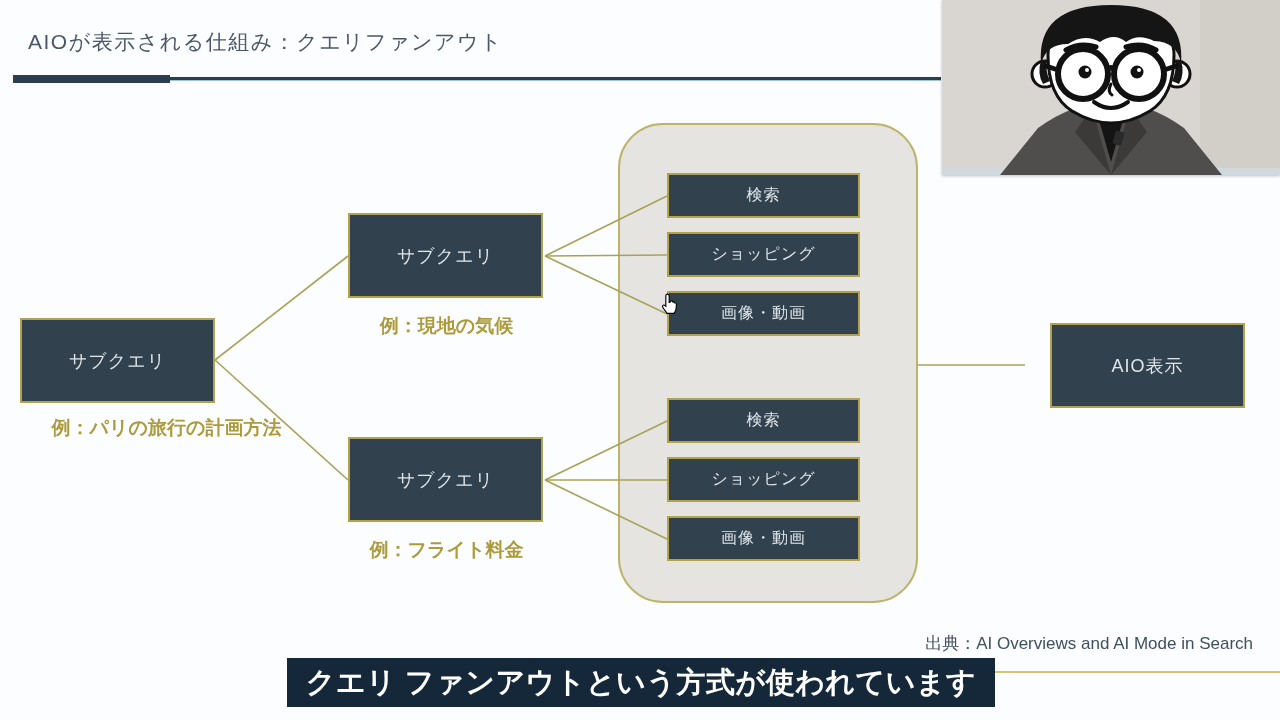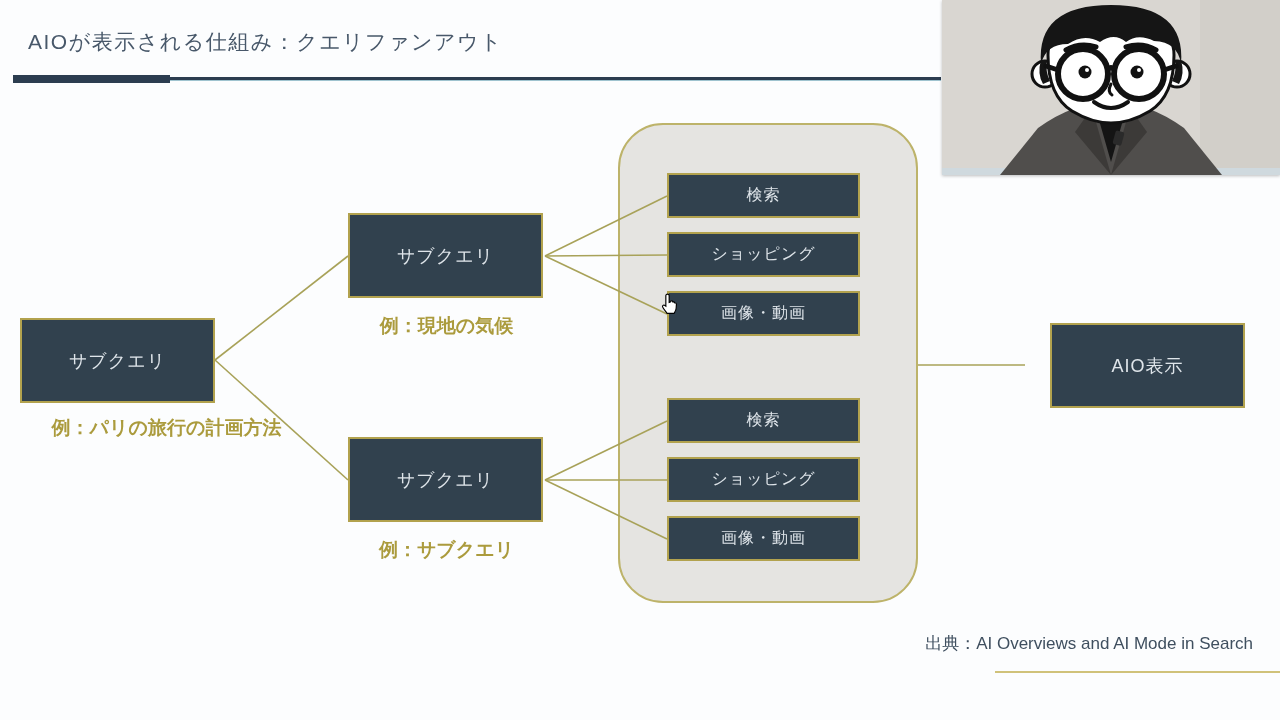--- a/index.html
+++ b/index.html
@@ -74,34 +74,37 @@
     <line x1="918" y1="365" x2="1025" y2="365"></line>
   </svg>
 
   <div class="node big q-box">サブクエリ</div>
   <div class="example q-ex">例：パリの旅行の計画方法</div>
 
   <div class="node big sub1-box">サブクエリ</div>
   <div class="example sub1-ex">例：現地の気候</div>
 
   <div class="node big sub2-box">サブクエリ</div>
-  <div class="example sub2-ex">例：サブクエリ</div>
+  <div class="example sub2-ex">例：フライト料金</div>
 
   <div class="node svc svc1">検索</div>
   <div class="node svc svc2">ショッピング</div>
   <div class="node svc svc3">画像・動画</div>
   <div class="node svc svc4">検索</div>
   <div class="node svc svc5">ショッピング</div>
   <div class="node svc svc6">画像・動画</div>
 
   <div class="node big aio-box">AIO表示</div>
 
   <div class="source">出典：AI Overviews and AI Mode in Search</div>
   <div class="gold-line"></div>
 
+  <div class="subtitle-bar">
+    <span>クエリ ファンアウトという方式が使われています</span>
+  </div>
 
   <div class="webcam">
     <svg width="338" height="175" viewBox="0 0 338 175">
       <rect width="338" height="175" fill="#d9d6d1"></rect>
       <rect x="258" width="80" height="175" fill="#d2cfc9"></rect>
       <rect y="168" width="338" height="7" fill="#cfd9de"></rect>
 
       <path d="M58 175 L96 128 Q132 102 169 102 Q206 102 242 128 L280 175 Z" fill="#504e4c"></path>
       <path d="M150 108 L169 175 L133 132 Z" fill="#3c3a38"></path>
       <path d="M188 108 L169 175 L205 132 Z" fill="#3c3a38"></path>

